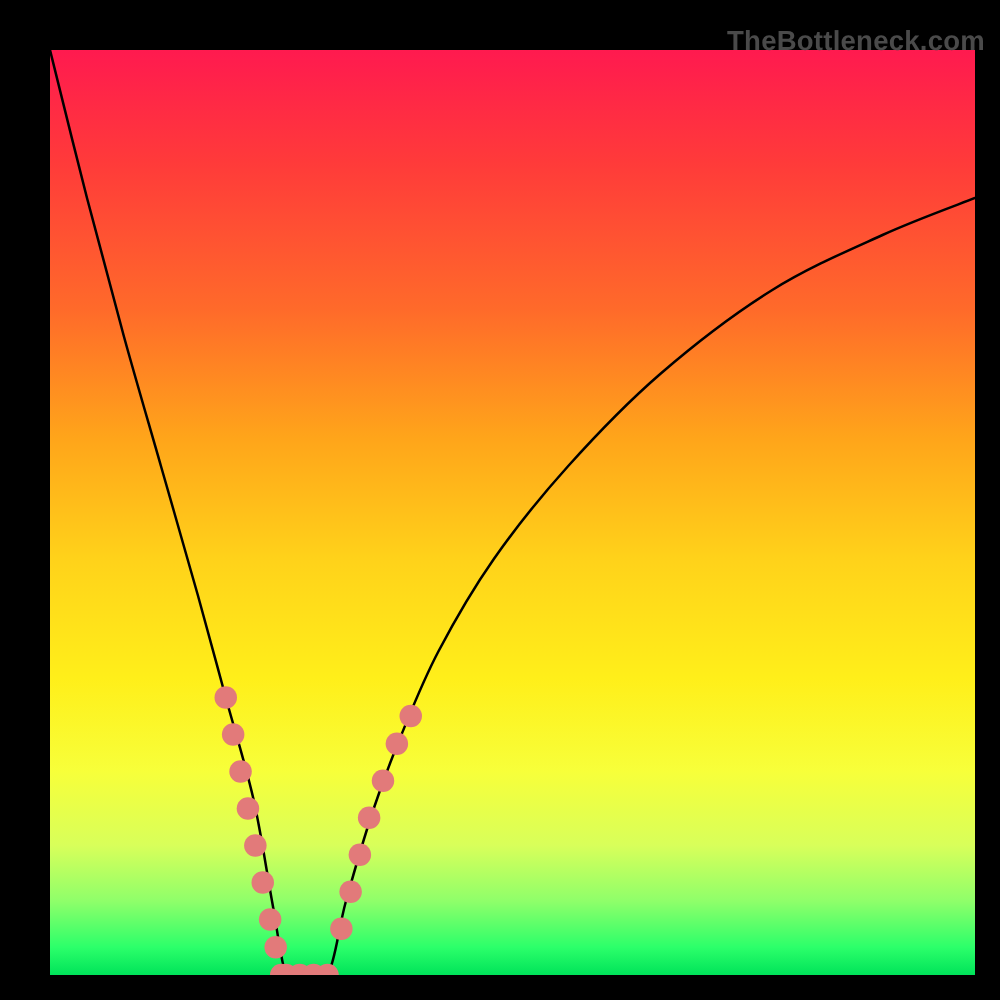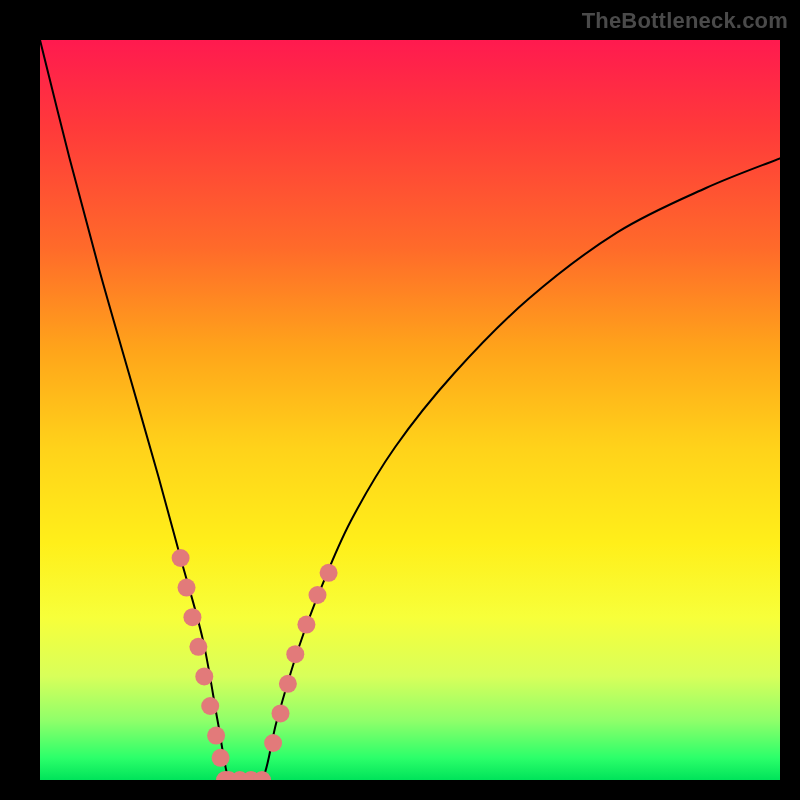--- a/index.html
+++ b/index.html
@@ -43,21 +43,21 @@
     stroke-width: 2;
     stroke-linecap: round;
     stroke-linejoin: round;
   }
   .dot {
     fill: #e27a7a;
     stroke: none;
   }
   .watermark {
     position: absolute;
-    top: 8px;
+    top: 20px;
     right: 12px;
     font-family: Arial, Helvetica, sans-serif;
     font-size: 22px;
     font-weight: 600;
     color: #4a4a4a;
     letter-spacing: 0.2px;
     user-select: none;
   }
 </style>
 </head>

